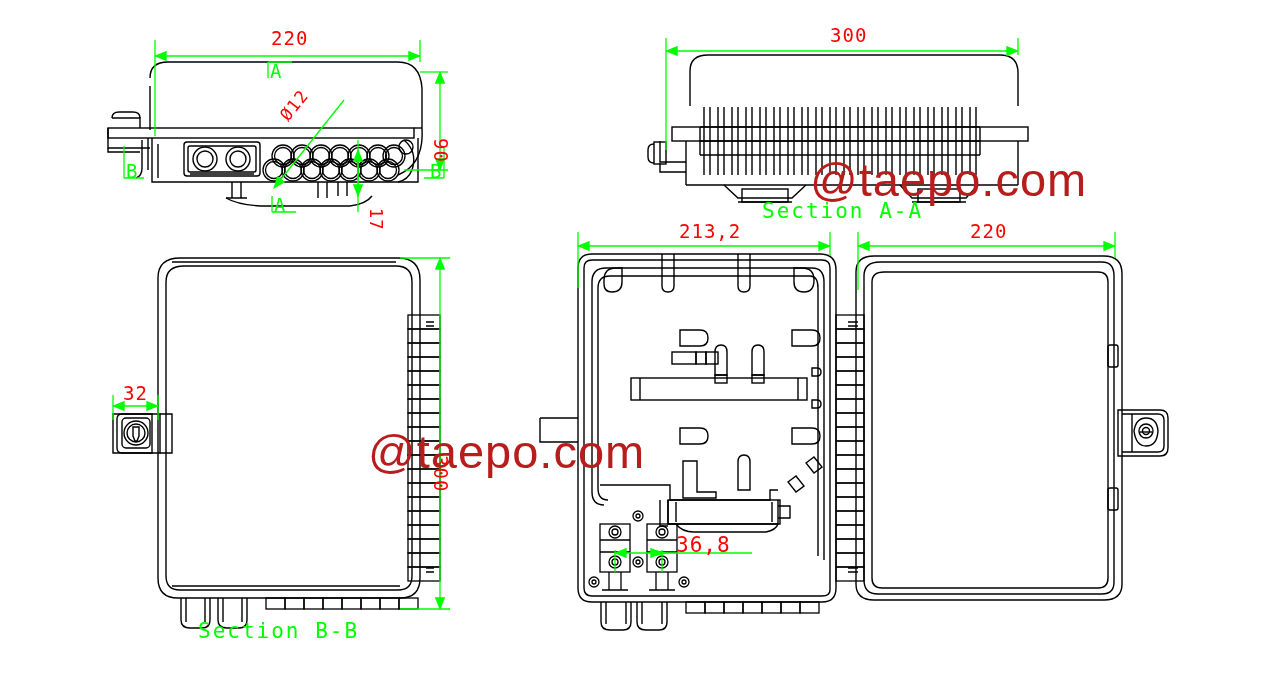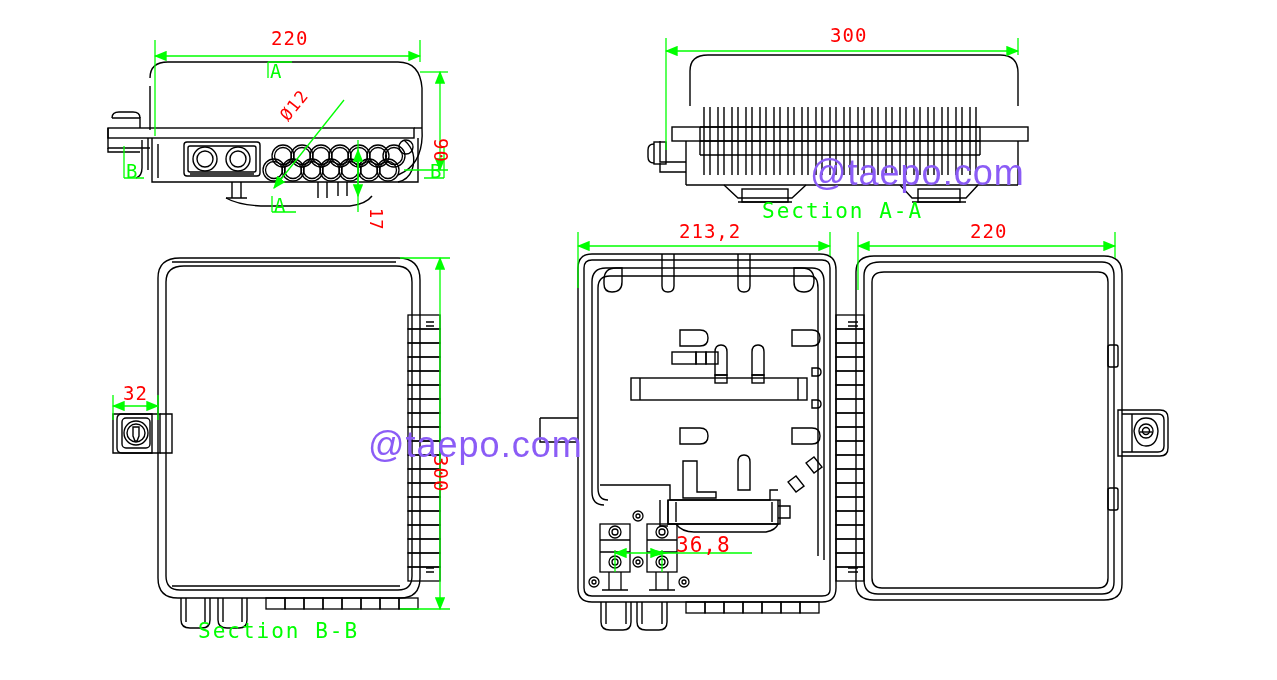--- a/index.html
+++ b/index.html
@@ -15,23 +15,23 @@
     overflow: hidden;
     font-family: "DejaVu Sans Mono", monospace;
   }
   #cad {
     position: absolute;
     top: 0;
     left: 0;
   }
   .wm {
     position: absolute;
-    color: #8b5cf6;
+    color: #b91c1c;
     font-family: "Liberation Sans", sans-serif;
-    font-size: 36px;
+    font-size: 47px;
     letter-spacing: 1px;
     white-space: nowrap;
     user-select: none;
     pointer-events: none;
   }
   #wm-top  { left: 810px; top: 152px; }
   #wm-mid  { left: 368px; top: 424px; }
 </style>
 </head>
 <body>

